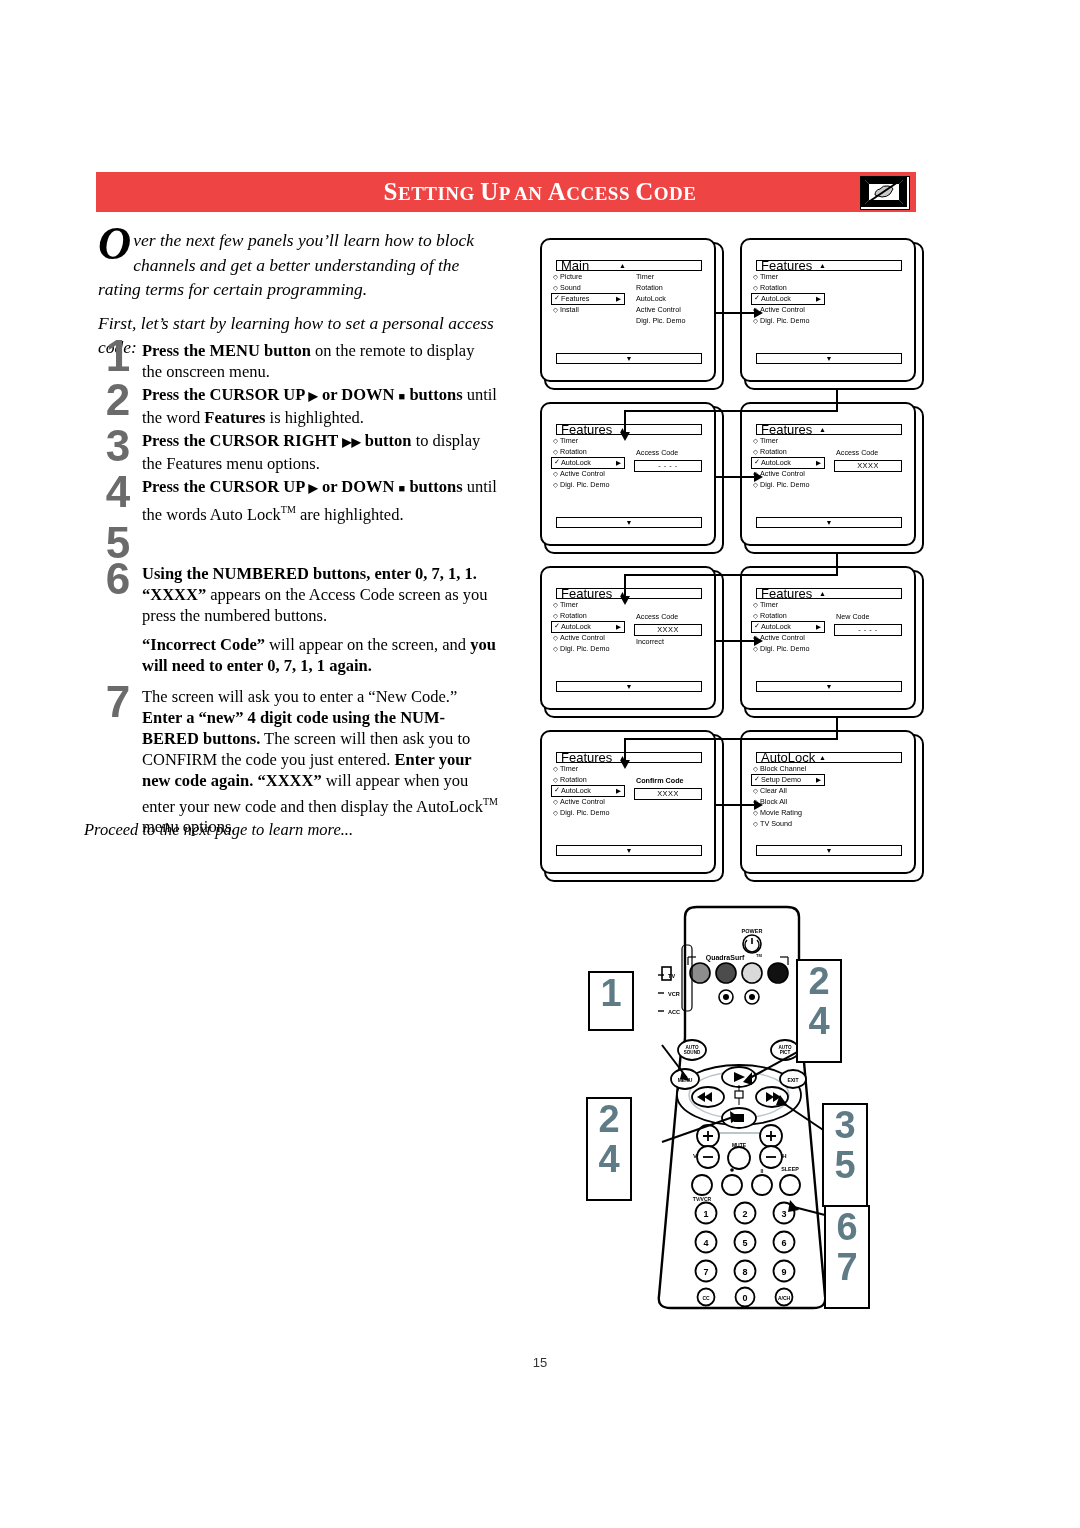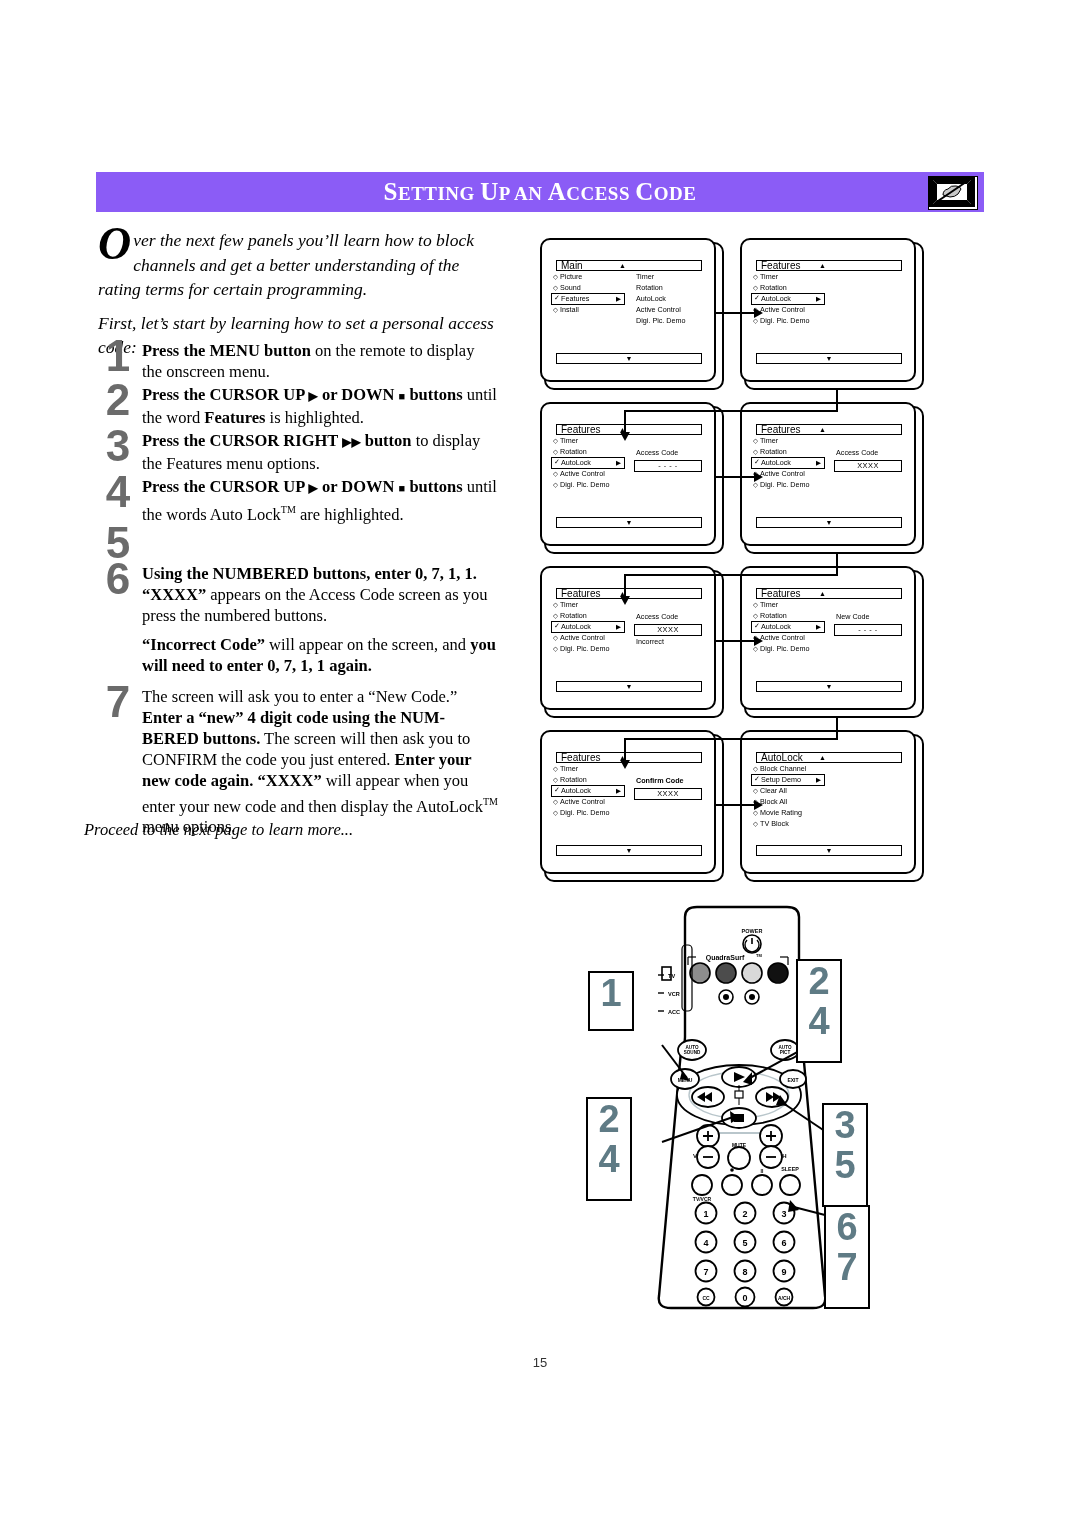--- a/index.html
+++ b/index.html
@@ -1,20 +1,20 @@
 <!DOCTYPE html>
 <html><head>
 <meta charset="utf-8">
 <style>
   html,body{margin:0;padding:0;background:#fff;}
   body{width:1080px;height:1528px;position:relative;font-family:"Liberation Serif",serif;color:#000;overflow:hidden;}
   .page{position:absolute;left:0;top:0;width:1080px;height:1528px;}
 
   
-  .header-bar{position:absolute;left:96px;top:172px;width:888px;height:40px;background:#8b5cf6;}
+  .header-bar{position:absolute;left:96px;top:172px;width:820px;height:40px;background:#ef4444;}
   .header-title{position:absolute;left:0;top:0;width:888px;height:40px;line-height:40px;text-align:center;
     color:#fff;font-family:"Liberation Serif",serif;font-weight:bold;font-size:25px;letter-spacing:.5px;}
   .header-title .sc{font-size:19px;}
   .header-icon{position:absolute;right:6px;top:4px;width:48px;height:32px;background:#fff;border:1px solid #000;}
   .header-icon svg{display:block;}
 
   
   .intro{position:absolute;left:98px;top:228px;width:400px;font-style:italic;font-size:17.5px;line-height:24.5px;}
   .dropcap{float:left;font-size:46px;line-height:40px;font-weight:bold;font-style:italic;padding:0 2px 0 0;margin-top:-4px;}
   .intro p{margin:0 0 9px 0;}
@@ -31,21 +31,21 @@
   .sq{font-size:11px;}
   .tm{font-size:10px;vertical-align:super;}
 
   
   .screens{position:absolute;left:540px;top:238px;width:400px;height:660px;}
   .tv{position:absolute;width:180px;height:148px;}
   .tv .shadow{position:absolute;left:4px;top:4px;width:176px;height:144px;border:2px solid #000;border-radius:10px;background:#fff;}
   .tv .body{position:absolute;left:0;top:0;width:172px;height:140px;border:2px solid #000;border-radius:10px;background:#fff;}
   .osd{position:absolute;left:14px;top:20px;width:146px;height:104px;font-family:"Liberation Sans",sans-serif;font-size:7.2px;line-height:8.4px;color:#000;}
   .bar{position:relative;height:11px;border:1px solid #000;box-sizing:border-box;}
-  .bar .t{position:absolute;left:4px;top:1px;font-size:10px;}
+  .bar .t{position:absolute;left:4px;top:1px;font-size:13px;}
   .bar .ar{position:absolute;left:62px;top:1px;font-size:7px;}
   .rows{position:relative;margin-top:1px;height:68px;}
   .row{position:relative;height:11.2px;}
   .lbl{position:absolute;left:4px;top:0.5px;white-space:nowrap;}
   .diam{position:absolute;left:-3px;top:0.5px;font-size:6.5px;}
   .sel{position:absolute;left:-5px;top:-1px;width:74px;height:12px;border:1px solid #000;box-sizing:border-box;}
   .sel .ck{position:absolute;left:2px;top:0px;font-size:7px;}
   .sel .lb{position:absolute;left:9px;top:0.5px;}
   .sel .rt{position:absolute;right:3px;top:0.5px;font-size:6.5px;}
   .rcol{position:absolute;left:80px;top:0;width:70px;}
@@ -451,21 +451,21 @@
               <div class="row">
                 <span class="diam">◇</span>
                 <span class="lbl">Block All</span>
               </div>
               <div class="row">
                 <span class="diam">◇</span>
                 <span class="lbl">Movie Rating</span>
               </div>
               <div class="row">
                 <span class="diam">◇</span>
-                <span class="lbl">TV Block</span>
+                <span class="lbl">TV Sound</span>
               </div>
             </div>
             <div class="botbar"><span>▼</span></div>
           </div>
         </div>
       </div>
       <div class="cn" style="left:176px;top:74px;width:38px;height:2px;"></div>
       <div class="arrow-r" style="left:214px;top:70px;"></div>
       <div class="cn" style="left:296px;top:150px;width:2px;height:22px;"></div>
       <div class="cn" style="left:84px;top:172px;width:214px;height:2px;"></div>

